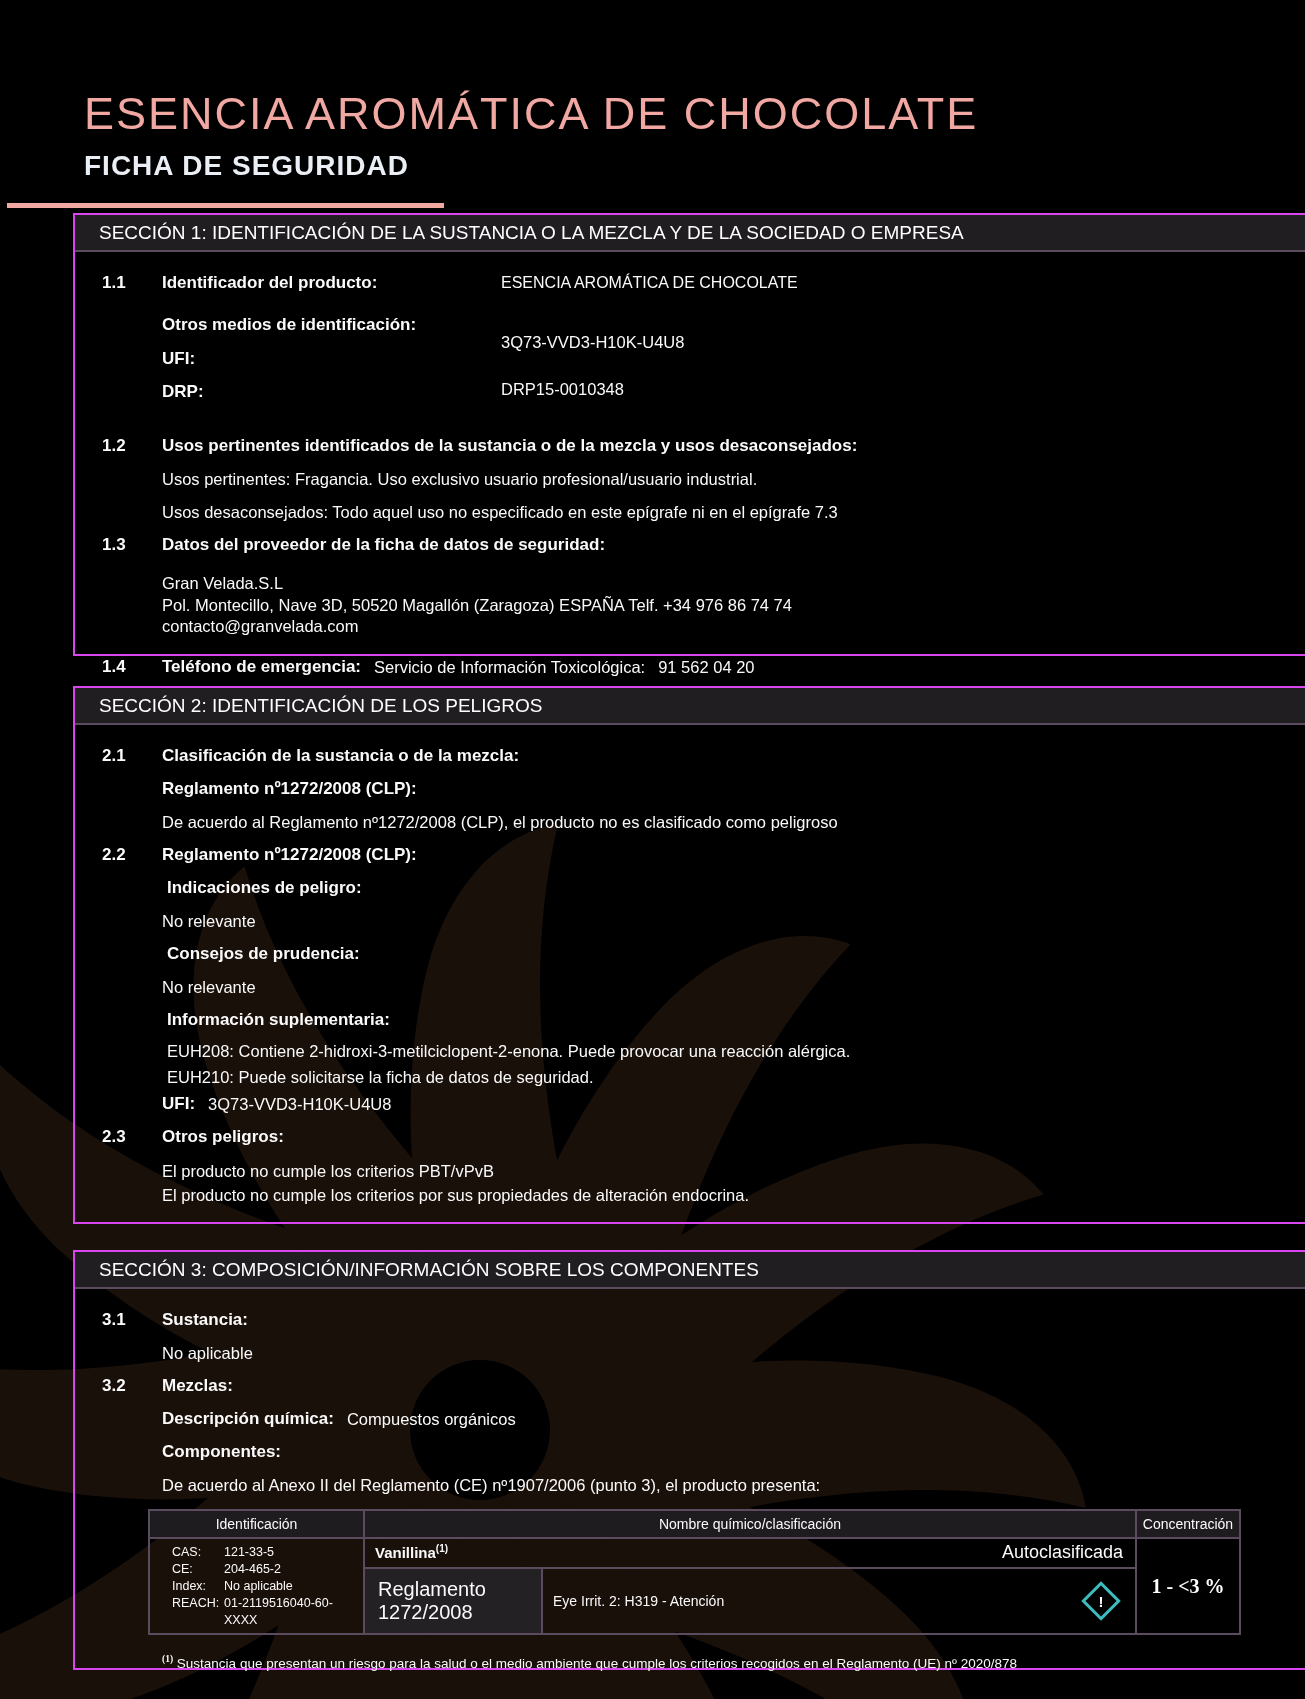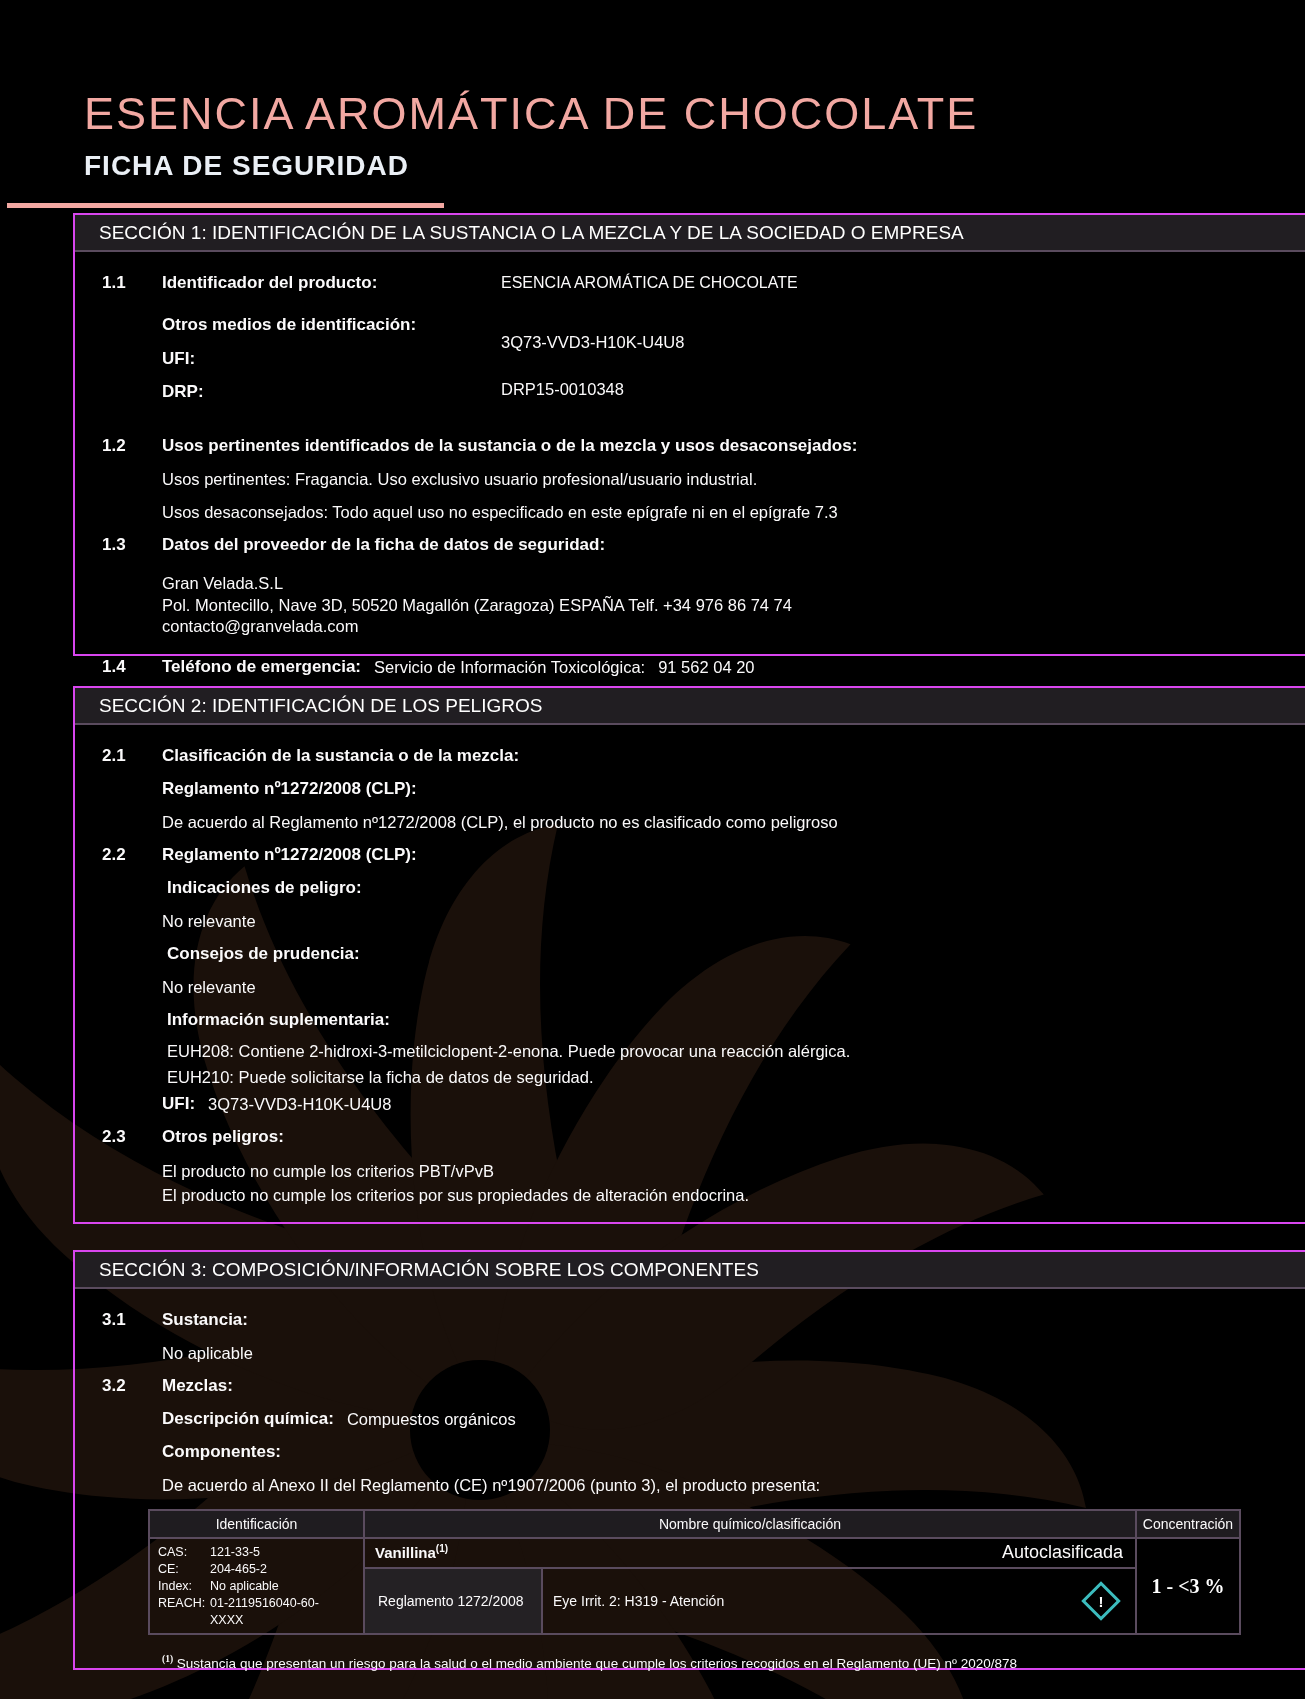--- a/index.html
+++ b/index.html
@@ -106,41 +106,42 @@
     border-bottom:2px solid #5a4b5e;
     font-size:14px;
   }
   .bdr { border-right:2px solid #5a4b5e; }
   .ct-id {
     padding:5px 8px 4px 8px;
     font-size:12.5px;
     line-height:17px;
     min-height:88px;
     box-sizing:border-box;
+    margin-left:14px;
   }
   .idrow { display:flex; }
   .idlbl { width:52px; flex:none; }
   .idval { max-width:126px; }
   .ct-nombre { display:flex; flex-direction:column; }
   .van-row {
     display:flex; justify-content:space-between; align-items:baseline;
     padding:3px 12px 4px 10px;
     font-size:15px;
   }
   .van-name { font-weight:700; }
   .van-name sup { font-size:10px; }
   .van-auto { font-weight:400; font-size:18px; }
   .sub-row { flex:1; display:flex; border-top:2px solid #5a4b5e; }
   .reg-cell {
     width:163px; flex:none;
     background:#242124;
     border-right:2px solid #5a4b5e;
     display:flex; align-items:center;
     padding-left:13px;
-    font-size:14px;
+    font-size:20px;
   }
   .cls-cell {
     flex:1;
     display:flex; align-items:center; justify-content:space-between;
     padding:0 14px 0 10px;
     font-size:14px;
   }
   .ghs {
     width:22px; height:22px; flex:none;
     border:3px solid #3cbcbe;

